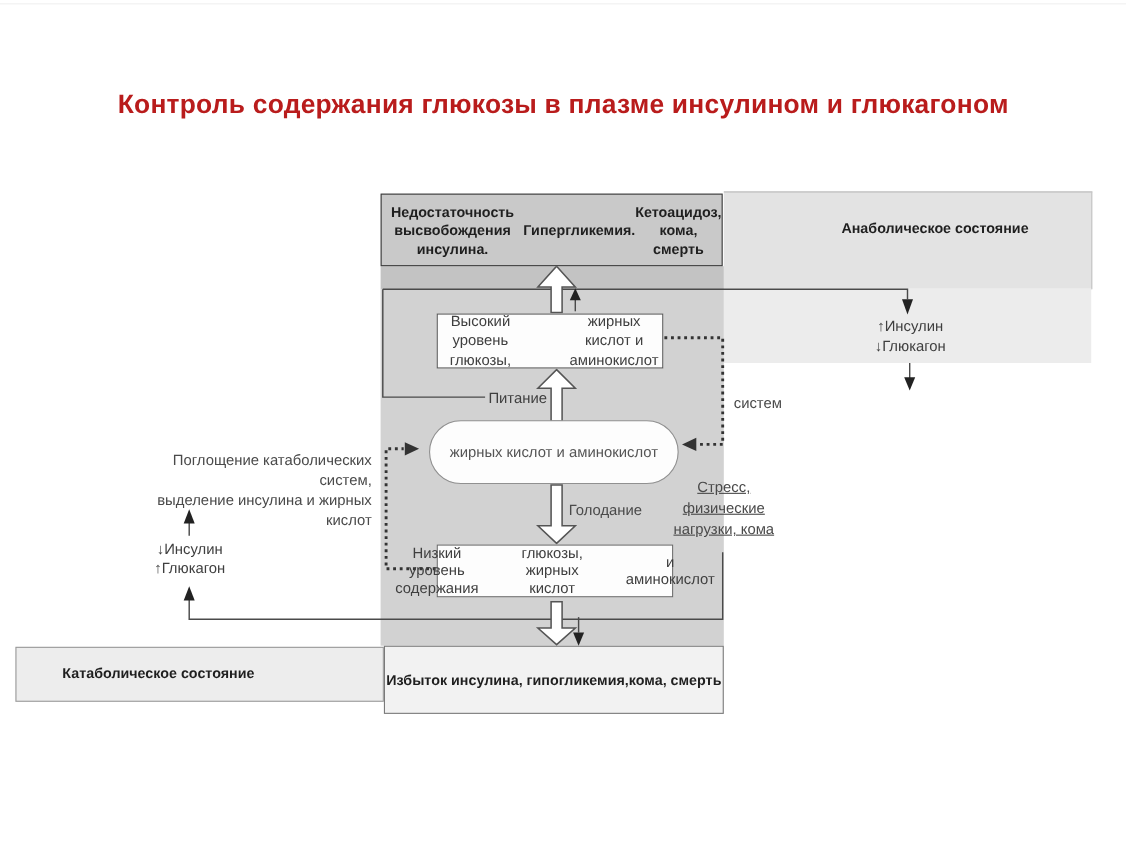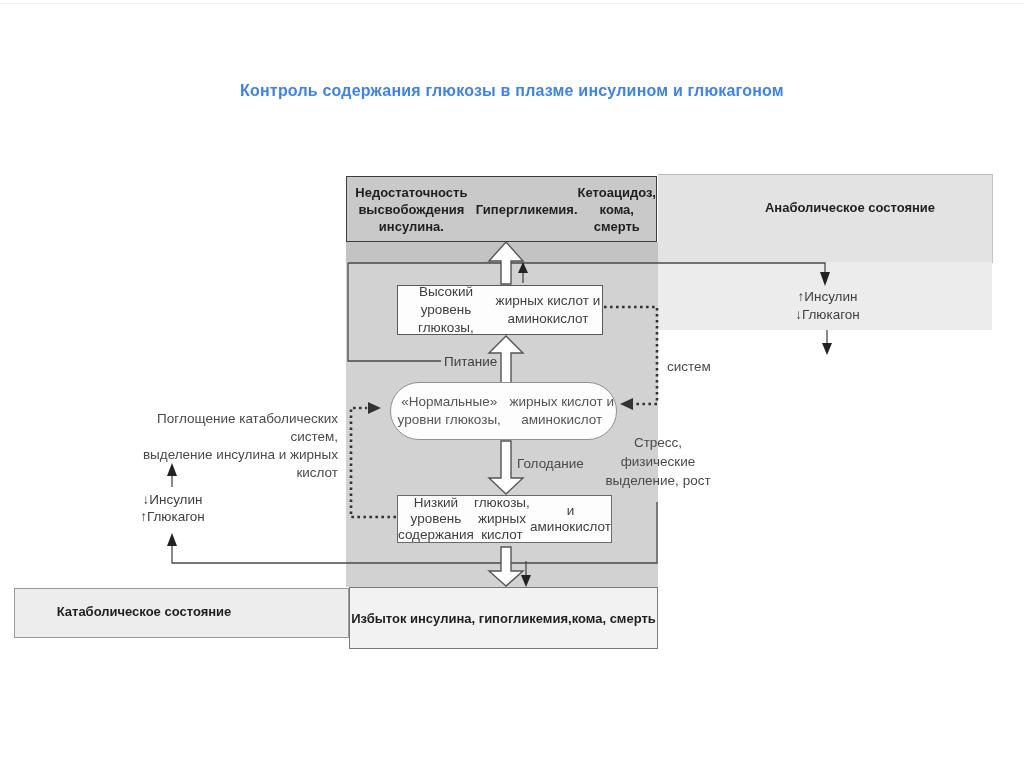--- a/index.html
+++ b/index.html
@@ -5,25 +5,25 @@
   :root{
     --column_gray:#d2d2d2; --column_gray_dark:#c3c3c3; --top_box_gray:#c9c9c9;
     --anabolic_gray:#e3e3e3; --anabolic_gray_light:#ececec; --catabolic_gray:#ededed;
     --excess_gray:#f2f2f2; --line:#4a4a4a; --arrow_black:#222222;
     --text_dark:#1f1f1f; --text_gray:#4a4a4a;
   }
   html,body{margin:0;padding:0;}
   body{width:1024px;height:767px;background:#ffffff;position:relative;overflow:hidden;
        font-family:"Liberation Sans", sans-serif;}
   .abs{position:absolute;}
-  .txt{color:var(--text_gray);font-size:13.5px;line-height:18px;}
+  .txt{color:var(--text_gray);font-size:13.5px;line-height:18px;gap:39px;}
   .bold{font-weight:bold;color:var(--text_dark);font-size:13px;}
   .center{text-align:center;}
-  .title{left:0;right:0;top:82px;text-align:center;font-weight:bold;font-size:16px;
-         letter-spacing:.2px;color:#3b82f6;}
+  .title{left:0;right:0;top:82px;text-align:center;font-weight:bold;font-size:24px;
+         letter-spacing:.2px;color:#b91c1c;}
   .region{pointer-events:none;}
   .flowbox{background:#fdfdfd;display:flex;flex-direction:row;justify-content:center;
            align-items:center;text-align:center;box-sizing:border-box;}
   svg{position:absolute;left:0;top:0;}
   .sline{fill:none;stroke:var(--line);stroke-width:1.3;}
   .dline{fill:none;stroke:#333;stroke-width:2.6;stroke-dasharray:2.6 3.4;}
   .ahead{fill:var(--arrow_black);stroke:none;}
   .dhead{fill:#333;stroke:none;}
   .warrow{fill:#ffffff;stroke:#555;stroke-width:1.4;}
 </style>
@@ -92,38 +92,37 @@
 
 <div class="abs bold" style="left:700px;top:200px;width:300px;text-align:center;">Анаболическое состояние</div>
 
 <div class="abs flowbox txt" style="left:397px;top:285px;width:206px;height:50px;border:1px solid #5a5a5a;color:#3f3f3f;">
   <div>Высокий уровень глюкозы,</div>
   <div>жирных кислот и аминокислот</div>
 </div>
 
 <div class="abs flowbox txt" style="left:390px;top:382px;width:227px;height:58px;border:1.5px solid #909090;
             border-radius:29px;color:#555;">
-  <div>«Нормальные» уровни глюкозы,</div>
   <div>жирных кислот и аминокислот</div>
 </div>
 
 <div class="abs flowbox txt" style="left:397px;top:495px;width:215px;height:48px;border:1px solid #6a6a6a;
             color:#3f3f3f;line-height:16px;">
   <div>Низкий уровень содержания</div>
   <div>глюкозы, жирных кислот</div>
   <div>и аминокислот</div>
 </div>
 
 <div class="abs txt" style="left:444px;top:353px;color:#3f3f3f;">Питание</div>
 <div class="abs txt" style="left:517px;top:455px;">Голодание</div>
 
-<div class="abs txt center" style="left:598px;top:433px;width:120px;line-height:19px;">
+<div class="abs txt center" style="left:598px;top:433px;width:120px;line-height:19px;text-decoration:underline;">
   <div>Стресс,</div>
   <div>физические</div>
-  <div>выделение, рост</div>
+  <div>нагрузки, кома</div>
 </div>
 
 <div class="abs txt center" style="left:770px;top:288px;width:115px;color:#3f3f3f;">
   <div>↑Инсулин</div>
   <div>↓Глюкагон</div>
 </div>
 
 <div class="abs txt" style="left:667px;top:357px;width:345px;line-height:19px;">
   <div>систем</div>
 </div>

